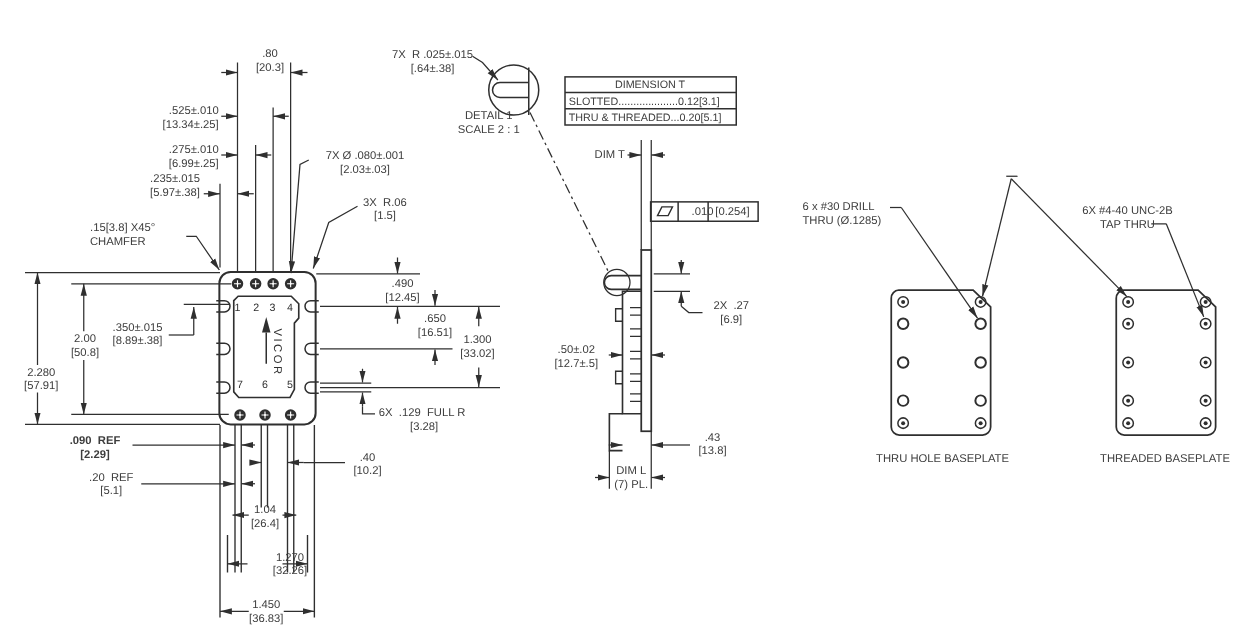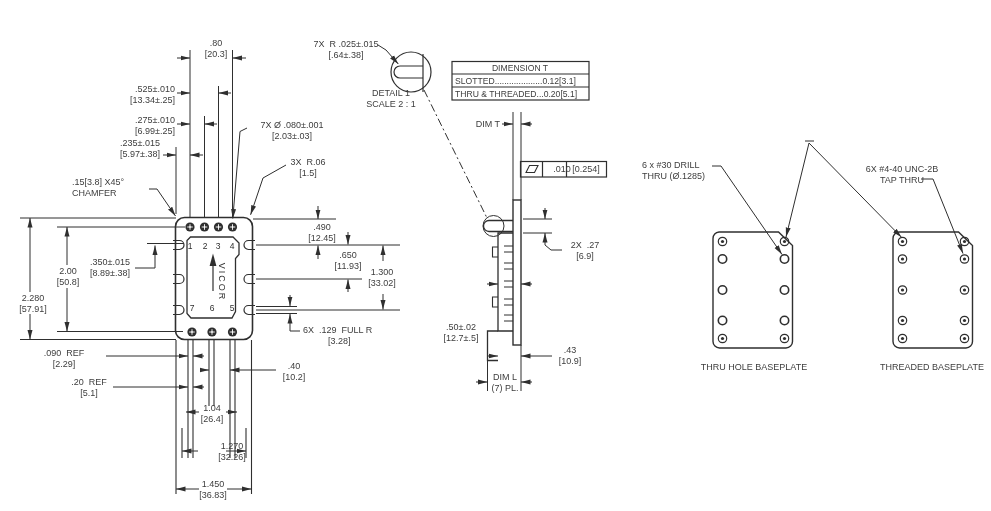--- a/index.html
+++ b/index.html
@@ -292,59 +292,59 @@
 <div class="lbl c" style="left:292px;top:130px;">7X Ø .080±.001
 [2.03±.03]</div>
 <div class="lbl c" style="left:308px;top:167px;">3X  R.06
 [1.5]</div>
 <div class="lbl c" style="left:33px;top:303px;">2.280
 [57.91]</div>
 <div class="lbl c" style="left:68px;top:276px;">2.00
 [50.8]</div>
 <div class="lbl c" style="left:110px;top:267px;">.350±.015
 [8.89±.38]</div>
-<div class="lbl c" style="left:64px;top:358px;">.090  REF
+<div class="lbl c" style="left:76px;top:358px;font-weight:bold;">.090  REF
 [2.29]</div>
 <div class="lbl c" style="left:89px;top:387px;">.20  REF
 [5.1]</div>
 <div class="lbl c" style="left:294px;top:371px;">.40
 [10.2]</div>
 <div class="lbl c" style="left:212px;top:413px;">1.04
 [26.4]</div>
 <div class="lbl c" style="left:212px;top:451px;margin-left:20px;">1.270
 [32.26]</div>
 <div class="lbl c" style="left:213px;top:489px;">1.450
 [36.83]</div>
 <div class="lbl" style="left:303px;top:325px;">6X  .129  FULL R
           [3.28]</div>
 <div class="lbl c" style="left:322px;top:232px;">.490
 [12.45]</div>
 <div class="lbl c" style="left:348px;top:260px;">.650
-[11.93]</div>
+[16.51]</div>
 <div class="lbl c" style="left:382px;top:277px;">1.300
 [33.02]</div>
 
 <div class="lbl c" style="left:346px;top:49px;">7X  R .025±.015
 [.64±.38]</div>
 <div class="lbl c" style="left:391px;top:98px;">DETAIL 1
 SCALE 2 : 1</div>
 
 <div class="lbl c boxrow" style="left:520px;top:68px;">DIMENSION T</div>
 <div class="lbl boxrow" style="left:455px;top:76px;">SLOTTED....................0.12[3.1]</div>
 <div class="lbl boxrow" style="left:455px;top:89px;">THRU &amp; THREADED...0.20[5.1]</div>
 
 <div class="lbl r" style="left:500px;top:124px;">DIM T</div>
 <div class="lbl c" style="left:554px;top:169px;padding-left:16px;">.010</div>
 <div class="lbl c" style="left:586px;top:169px;">[0.254]</div>
 <div class="lbl c" style="left:585px;top:250px;">2X  .27
 [6.9]</div>
-<div class="lbl c" style="left:461px;top:285px;margin-top:47px;">.50±.02
+<div class="lbl c" style="left:461px;top:285px;">.50±.02
 [12.7±.5]</div>
 <div class="lbl c" style="left:570px;top:355px;">.43
-[10.9]</div>
+[13.8]</div>
 <div class="lbl c" style="left:505px;top:382px;">DIM L
 (7) PL.</div>
 
 <div class="lbl" style="left:642px;top:160px;">6 x #30 DRILL
 THRU (Ø.1285)</div>
 <div class="lbl c" style="left:902px;top:174px;">6X #4-40 UNC-2B
 TAP THRU</div>
 <div class="lbl c" style="left:754px;top:367px;">THRU HOLE BASEPLATE</div>
 <div class="lbl c" style="left:932px;top:367px;">THREADED BASEPLATE</div>
 

